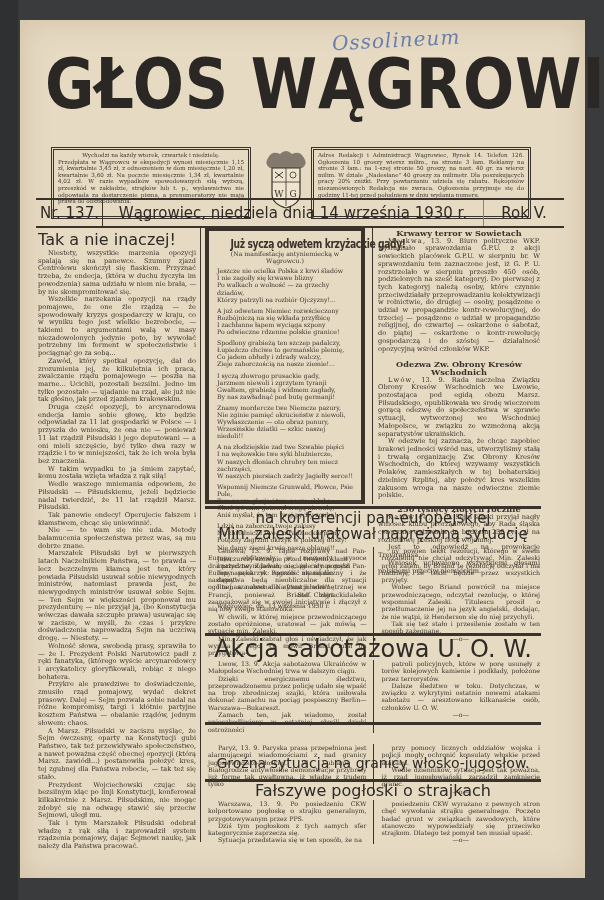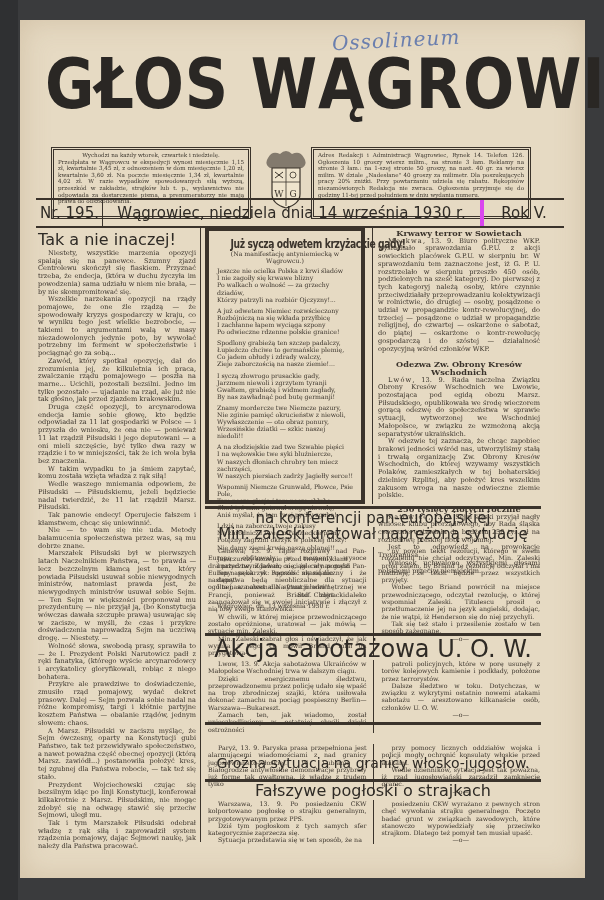--- a/index.html
+++ b/index.html
@@ -9,21 +9,21 @@
   .handwriting { position:absolute; left:312px; top:8px; font-family:"DejaVu Serif", serif; font-style:italic; font-size:20px; color:#6b7fae; letter-spacing:1px; transform:rotate(-3deg); }
   .masthead { position:absolute; left:38px; top:48px; width:500px; text-align:center; font-family:"DejaVu Sans", sans-serif; font-weight:bold; font-size:70px; line-height:72px; letter-spacing:1px; color:#2a2724; transform:scaleX(0.86); transform-origin:left top; white-space:nowrap; width:585px; }
   .infobox { position:absolute; border:1px solid #3a332b; box-shadow: 0 0 0 1px #e6dac3, 0 0 0 2px #3a332b; font-size:5.6px; line-height:6.6px; padding:2px 4px; color:#3b352d; text-align:justify; }
   .infobox.left { left:53px; top:149px; width:186px; height:62px; }
   .infobox.right { left:313px; top:149px; width:206px; height:62px; }
   .infobox .center { text-align:center; display:block; }
   .crest { position:absolute; left:262px; top:150px; width:48px; height:60px; }
   .dateline { position:absolute; left:36px; top:198px; width:528px; height:26px; border-top:2px solid #3a332b; border-bottom:2px solid #3a332b; font-family:"DejaVu Sans", sans-serif; font-size:15px; display:flex; align-items:center; }
   .dateline .nr { width:62px; padding-left:4px; border-right:1px solid #3a332b; height:100%; display:flex; align-items:center; }
   .dateline .date { flex:1; text-align:center; }
-  .dateline .rok { width:80px; border-left:4px solid #d946ef; height:100%; display:flex; align-items:center; justify-content:center; }
+  .dateline .rok { width:80px; border-left:1px solid #d946ef; height:100%; display:flex; align-items:center; justify-content:center; }
   .col { position:absolute; font-size:6.6px; line-height:7.7px; text-align:justify; color:#3a332b; }
   .col p { margin:0; text-indent:10px; }
   .col1 { left:38px; top:230px; width:158px; }
   .h-big { font-family:"DejaVu Sans", sans-serif; font-size:16px; line-height:20px; margin:0; color:#2e2a25; text-indent:0 !important; }
   .vrule { position:absolute; width:1px; background:#3a332b; }
   .poem { position:absolute; left:205px; top:226px; width:160px; height:278px; border:4px solid #3a332b; border-top-width:5px; padding:4px 8px; font-size:6.2px; line-height:7.1px; color:#3a332b; box-sizing:border-box; }
   .poem h3 { margin:6px 0 2px; font-family:"DejaVu Sans", sans-serif; font-size:11.5px; text-align:center; font-weight:bold; letter-spacing:-0.5px; transform:scaleX(0.8); white-space:nowrap; }
   .poem .sub { text-align:center; display:block; margin-bottom:3px; }
   .poem .stanza { margin-bottom:4px; }
   .poem .sign { text-align:right; display:block; padding-right:6px; }
@@ -64,21 +64,21 @@
   <circle cx="31" cy="25" r="3" fill="none" stroke="#3a332b" stroke-width="0.8"></circle>
   <text x="17" y="47" font-size="9" text-anchor="middle" fill="#3a332b" font-family="DejaVu Serif, serif">W</text>
   <text x="31" y="47" font-size="9" text-anchor="middle" fill="#3a332b" font-family="DejaVu Serif, serif">G</text>
 </svg>
 
 <div class="infobox right">
   <span>Adres Redakcji i Administracji Wągrowiec, Rynek 14. Telefon 126. Ogłoszenia 10 groszy wiersz milim., na stronie 3 łam. Reklamy na stronie 3 łam.: na 1-szej stronie 50 groszy, na nast. 40 gr. za wiersz milim. W dziale „Nadesłane" 40 groszy za milimetr. Dla poszukujących pracy 20% zniżki. Przy powtarzaniu udziela się rabatu. Rękopisów niezamówionych Redakcja nie zwraca. Ogłoszenia przyjmuje się do godziny 11-tej przed południem w dniu wydania numeru.</span>
 </div>
 
 <div class="dateline">
-  <div class="nr">Nr. 195.</div>
+  <div class="nr">Nr. 137.</div>
   <div class="date">Wągrowiec, niedziela dnia 14 września 1930 r.</div>
   <div class="rok">Rok V.</div>
 </div>
 
 <div class="col col1">
   <p class="h-big">Tak a nie inaczej!</p>
   <p>Niestety, wszystkie marzenia opozycji spalają się na panewce. Szumny zjazd Centrolewu skończył się fiaskiem. Przyznać trzeba, że endecja, (która w duchu życzyła im powodzenia) sama udziału w niem nie brała, — by nie skompromitować się.</p>
   <p>Wszelkie narzekania opozycji na rządy pomajowe, że one źle rządzą — że spowodowały kryzys gospodarczy w kraju, co w wyniku tego jest wielkie bezrobocie, — takiemi to argumentami walą w masy niezadowolonych jedynie poto, by wywołać potrzebny im ferment w społeczeństwie i pociągnąć go za sobą...</p>
   <p>Zawód, który spotkał opozycję, dał do zrozumienia jej, że kilkuletnia ich praca, zwalczanie rządu pomajowego — poszła na marne... Ucichli, pozostali bezsilni. Jedno im tylko pozostało — ujadanie na rząd, ale już nie tak głośno, jak przed zjazdem krakowskim.</p>
   <p>Druga część opozycji, to arcynarodowa endecja łamie sobie głowę, kto będzie odpowiadał za 11 lat gospodarki w Polsce — i przyszła do wniosku, że ona nie — ponieważ 11 lat rządził Piłsudski i jego deputowani — a oni mieli szczęście, być tylko dwa razy w rządzie i to w mniejszości, tak że ich wola była bez znaczenia.</p>

